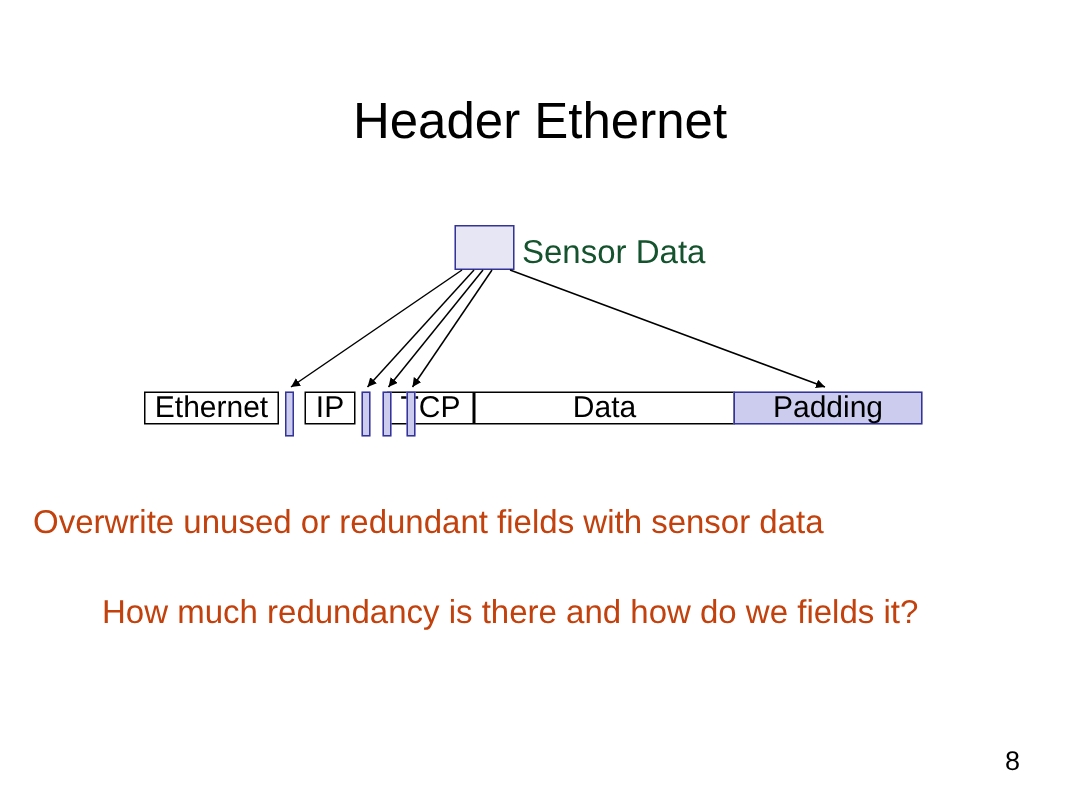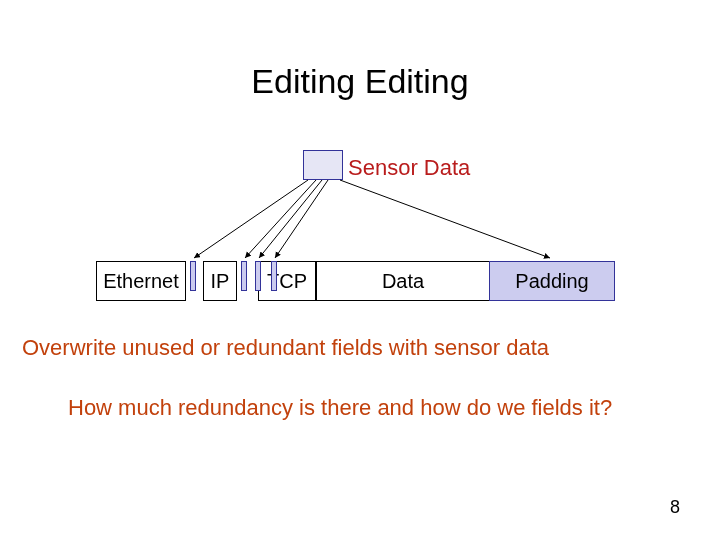--- a/index.html
+++ b/index.html
@@ -20,35 +20,35 @@
     text-align: center;
     font-size: 34px;
     font-weight: 400;
     color: #000;
   }
   .sensor-label {
     position: absolute;
     left: 348px;
     top: 155px;
     font-size: 22px;
-    color: #b91c1c;
+    color: #14532d;
   }
   .sensor-box {
     position: absolute;
     left: 303px;
     top: 150px;
     width: 40px;
     height: 30px;
     border: 1px solid #333399;
     background: #e6e6f5;
   }
   .packet {
     position: absolute;
     top: 261px;
-    height: 40px;
+    height: 22px;
     border: 1px solid #000;
     display: flex;
     align-items: center;
     justify-content: center;
     font-size: 20px;
     background: #fff;
   }
   .seg-eth  { left: 96px;  width: 90px; }
   .seg-ip   { left: 203px; width: 34px; }
   .seg-tcp  { left: 258px; width: 58px; }
@@ -87,21 +87,21 @@
   svg.arrows {
     position: absolute;
     left: 0; top: 0;
     width: 720px; height: 540px;
     pointer-events: none;
   }
 </style>
 </head>
 <body>
 
-<div class="slide-title">Editing Editing</div>
+<div class="slide-title">Header Ethernet</div>
 
 <div class="sensor-box"></div>
 <div class="sensor-label">Sensor Data</div>
 
 <svg class="arrows">
   <defs>
     <marker id="ah" markerWidth="8" markerHeight="8" refX="6" refY="3" orient="auto">
       <path d="M0,0 L6,3 L0,6 Z" fill="#000"></path>
     </marker>
   </defs>

